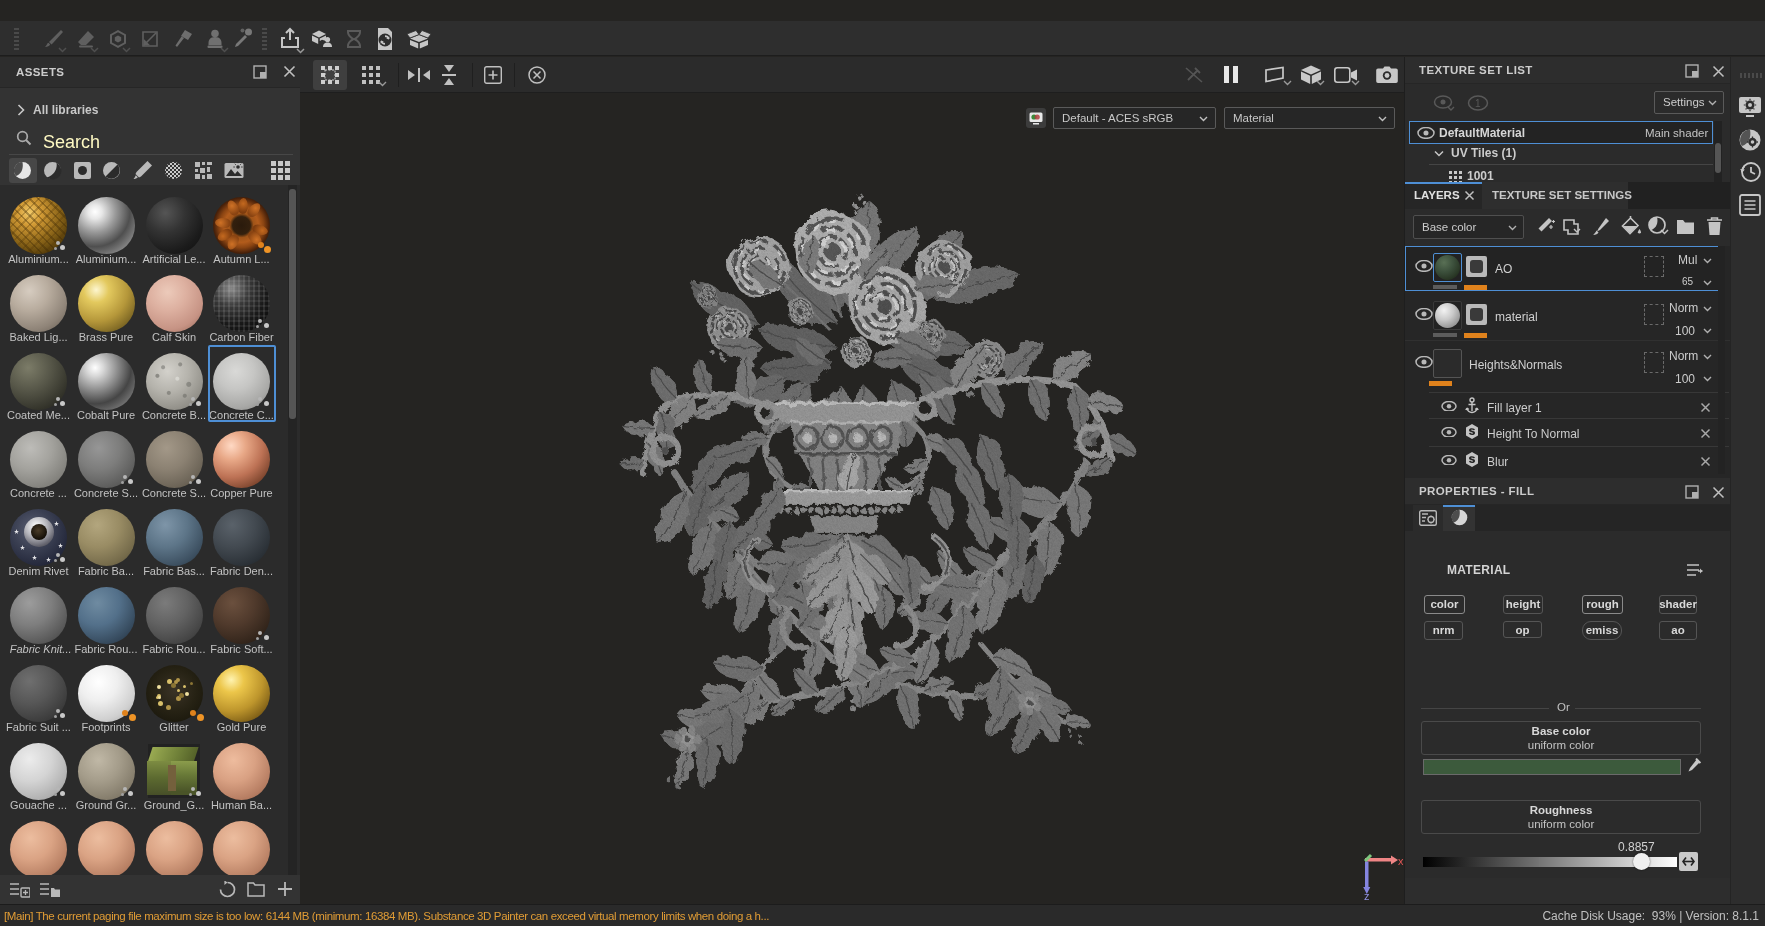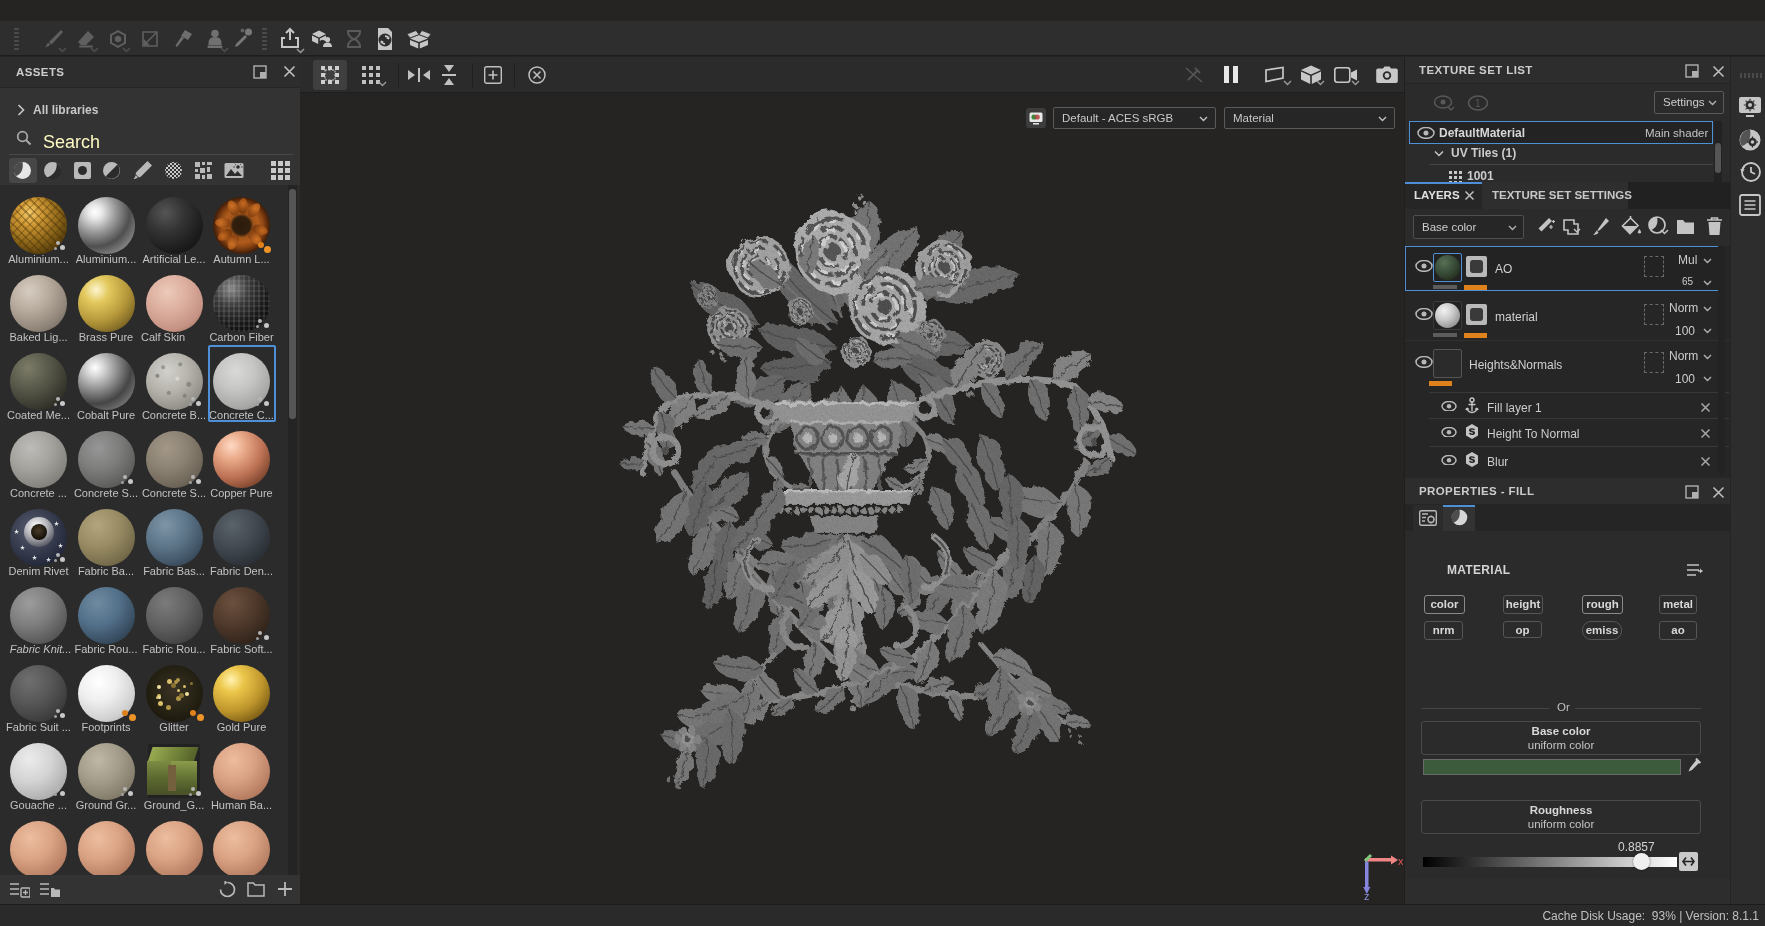--- a/index.html
+++ b/index.html
@@ -1146,21 +1146,21 @@
         <div style="position:absolute;left:228px;top:15px;width:10px;height:16px;border-radius:50% 50% 50% 50%/60% 60% 40% 40%;background:radial-gradient(circle at 50% 35%,#cf7226,#8a4412 75%);transform:rotate(335deg);"></div>
         <div style="position:absolute;left:249px;top:17px;width:10px;height:16px;border-radius:50% 50% 50% 50%/60% 60% 40% 40%;background:radial-gradient(circle at 50% 35%,#cf7226,#8a4412 75%);transform:rotate(400deg);"></div>
 <div style="position:absolute;left:258px;top:57px;width:6px;height:6px;border-radius:50%;background:#e0821c;"></div>
 <div style="position:absolute;left:264px;top:61px;width:7px;height:7px;border-radius:50%;background:#ef9426;"></div>
 <div style="position:absolute;left:208.5px;top:68px;width:66px;text-align:center;color:#c2c2c2;font-size:11px;white-space:nowrap;overflow:hidden;">Autumn L...</div>
 <div style="position:absolute;left:10.0px;top:89.5px;width:57px;height:57px;border-radius:50%;background:radial-gradient(circle at 34% 28%, #d6ccc0 0%, #b8ac9e 35%, #8f8478 70%, #5f564c 100%);"></div>
 <div style="position:absolute;left:5.5px;top:146px;width:66px;text-align:center;color:#c2c2c2;font-size:11px;white-space:nowrap;overflow:hidden;">Baked Lig...</div>
 <div style="position:absolute;left:77.5px;top:89.5px;width:57px;height:57px;border-radius:50%;background:radial-gradient(circle at 32% 26%, #fdf6cf 0%, #e3c95e 22%, #b5973a 55%, #6e5a1e 85%);"></div>
 <div style="position:absolute;left:73.0px;top:146px;width:66px;text-align:center;color:#c2c2c2;font-size:11px;white-space:nowrap;overflow:hidden;">Brass Pure</div>
 <div style="position:absolute;left:145.5px;top:89.5px;width:57px;height:57px;border-radius:50%;background:radial-gradient(circle at 38% 30%, #eccaba 0%, #ddb0a0 35%, #c69384 70%, #8e604f 100%);"></div>
-<div style="position:absolute;left:141.0px;top:146px;width:66px;color:#c2c2c2;font-size:11px;white-space:nowrap;overflow:hidden;">Calf Skin</div>
+<div style="position:absolute;left:141.0px;top:146px;width:66px;text-align:center;color:#c2c2c2;font-size:11px;white-space:nowrap;overflow:hidden;">Calf Skin</div>
 <div style="position:absolute;left:213.0px;top:89.5px;width:57px;height:57px;border-radius:50%;background:radial-gradient(circle at 32% 24%, #888888 0%, #3a3a3a 30%, #191919 60%, #060606 100%);"></div>
 <div style="position:absolute;left:213.0px;top:89.5px;width:57px;height:57px;border-radius:50%;background:repeating-linear-gradient(90deg, rgba(255,255,255,0.10) 0 2px, rgba(0,0,0,0) 2px 5px),repeating-linear-gradient(0deg, rgba(255,255,255,0.07) 0 2px, rgba(0,0,0,0) 2px 5px);"></div>
 <div style="position:absolute;left:258px;top:134px;width:4px;height:4px;border-radius:50%;background:#b5b5b5;"></div>
 <div style="position:absolute;left:264px;top:138px;width:5px;height:5px;border-radius:50%;background:#c8c8c8;"></div>
 <div style="position:absolute;left:256px;top:140px;width:3px;height:3px;border-radius:50%;background:#a0a0a0;"></div>
 <div style="position:absolute;left:208.5px;top:146px;width:66px;text-align:center;color:#c2c2c2;font-size:11px;white-space:nowrap;overflow:hidden;">Carbon Fiber</div>
 <div style="position:absolute;left:10.0px;top:167.5px;width:57px;height:57px;border-radius:50%;background:radial-gradient(circle at 32% 26%, #7c7c68 0%, #565648 40%, #33332a 75%, #1d1d18 100%);"></div>
 <div style="position:absolute;left:56px;top:212px;width:4px;height:4px;border-radius:50%;background:#b5b5b5;"></div>
 <div style="position:absolute;left:60px;top:216px;width:5px;height:5px;border-radius:50%;background:#c8c8c8;"></div>
 <div style="position:absolute;left:54px;top:218px;width:3px;height:3px;border-radius:50%;background:#a0a0a0;"></div>
@@ -1545,21 +1545,21 @@
 <div style="position:absolute;left:19px;top:538px;width:41px;height:19px;border:1px solid #8a8a8a;border-radius:3px;">
         <span style="position:absolute;left:50%;transform:translateX(-50%);top:2px;color:#d8d8d8;font-size:11.5px;font-weight:bold;">color</span>
       </div>
 <div style="position:absolute;left:98px;top:538px;width:40px;height:19px;border:1px solid #555555;border-radius:3px;">
         <span style="position:absolute;left:50%;transform:translateX(-50%);top:2px;color:#d8d8d8;font-size:11.5px;font-weight:bold;">height</span>
       </div>
 <div style="position:absolute;left:177px;top:538px;width:41px;height:19px;border:1px solid #8a8a8a;border-radius:3px;">
         <span style="position:absolute;left:50%;transform:translateX(-50%);top:2px;color:#d8d8d8;font-size:11.5px;font-weight:bold;">rough</span>
       </div>
 <div style="position:absolute;left:254px;top:538px;width:38px;height:19px;border:1px solid #555555;border-radius:3px;">
-        <span style="position:absolute;left:50%;transform:translateX(-50%);top:2px;color:#d8d8d8;font-size:11.5px;font-weight:bold;">metal</span>
+        <span style="position:absolute;left:50%;transform:translateX(-50%);top:2px;color:#d8d8d8;font-size:11.5px;font-weight:bold;">shader</span>
       </div>
 <div style="position:absolute;left:19px;top:564px;width:39px;height:19px;border:1px solid #555555;border-radius:3px;">
         <span style="position:absolute;left:50%;transform:translateX(-50%);top:2px;color:#d8d8d8;font-size:11.5px;font-weight:bold;">nrm</span>
       </div>
 <div style="position:absolute;left:98px;top:564px;width:39px;height:17px;border:1px solid #555555;border-radius:3px;">
         <span style="position:absolute;left:50%;transform:translateX(-50%);top:2px;color:#d8d8d8;font-size:11.5px;font-weight:bold;">op</span>
       </div>
 <div style="position:absolute;left:177px;top:564px;width:40px;height:19px;border:1px solid #555555;border-radius:9px;padding-left:36px;">
         <span style="position:absolute;left:50%;transform:translateX(-50%);top:2px;color:#d8d8d8;font-size:11.5px;font-weight:bold;">emiss</span>
       </div>
@@ -1614,15 +1614,16 @@
         <path d="M13 7 L13 12 L17 14" stroke="#c6c6c6" stroke-width="1.8" fill="none"></path>
         <path d="M4 12 A9 9 0 0 1 6.5 5.8" stroke="#c6c6c6" stroke-width="1.8" fill="none"></path>
         <path d="M2.2 9 L4.2 12.8 L6.8 9.6 Z" fill="#c6c6c6"></path>
       </svg>
 <svg style="position:absolute;left:7px;top:136px;" width="24" height="24" viewBox="0 0 24 24">
         <rect x="2" y="2" width="20" height="20" rx="2" fill="none" stroke="#c6c6c6" stroke-width="1.8"></rect>
         <path d="M6.5 8 L17.5 8 M6.5 12 L17.5 12 M6.5 16 L17.5 16" stroke="#c6c6c6" stroke-width="1.7"></path>
       </svg>
 </div>
   <div id="statusbar" class="abs">
+    <span class="warn">[Main] The current paging file maximum size is too low: 6144 MB (minimum: 16384 MB). Substance 3D Painter can exceed virtual memory limits when doing a h...</span>
     <span class="ver">Cache Disk Usage:&nbsp;&nbsp;93% | Version: 8.1.1</span>
   </div>
 </div>
 
 </body></html>

